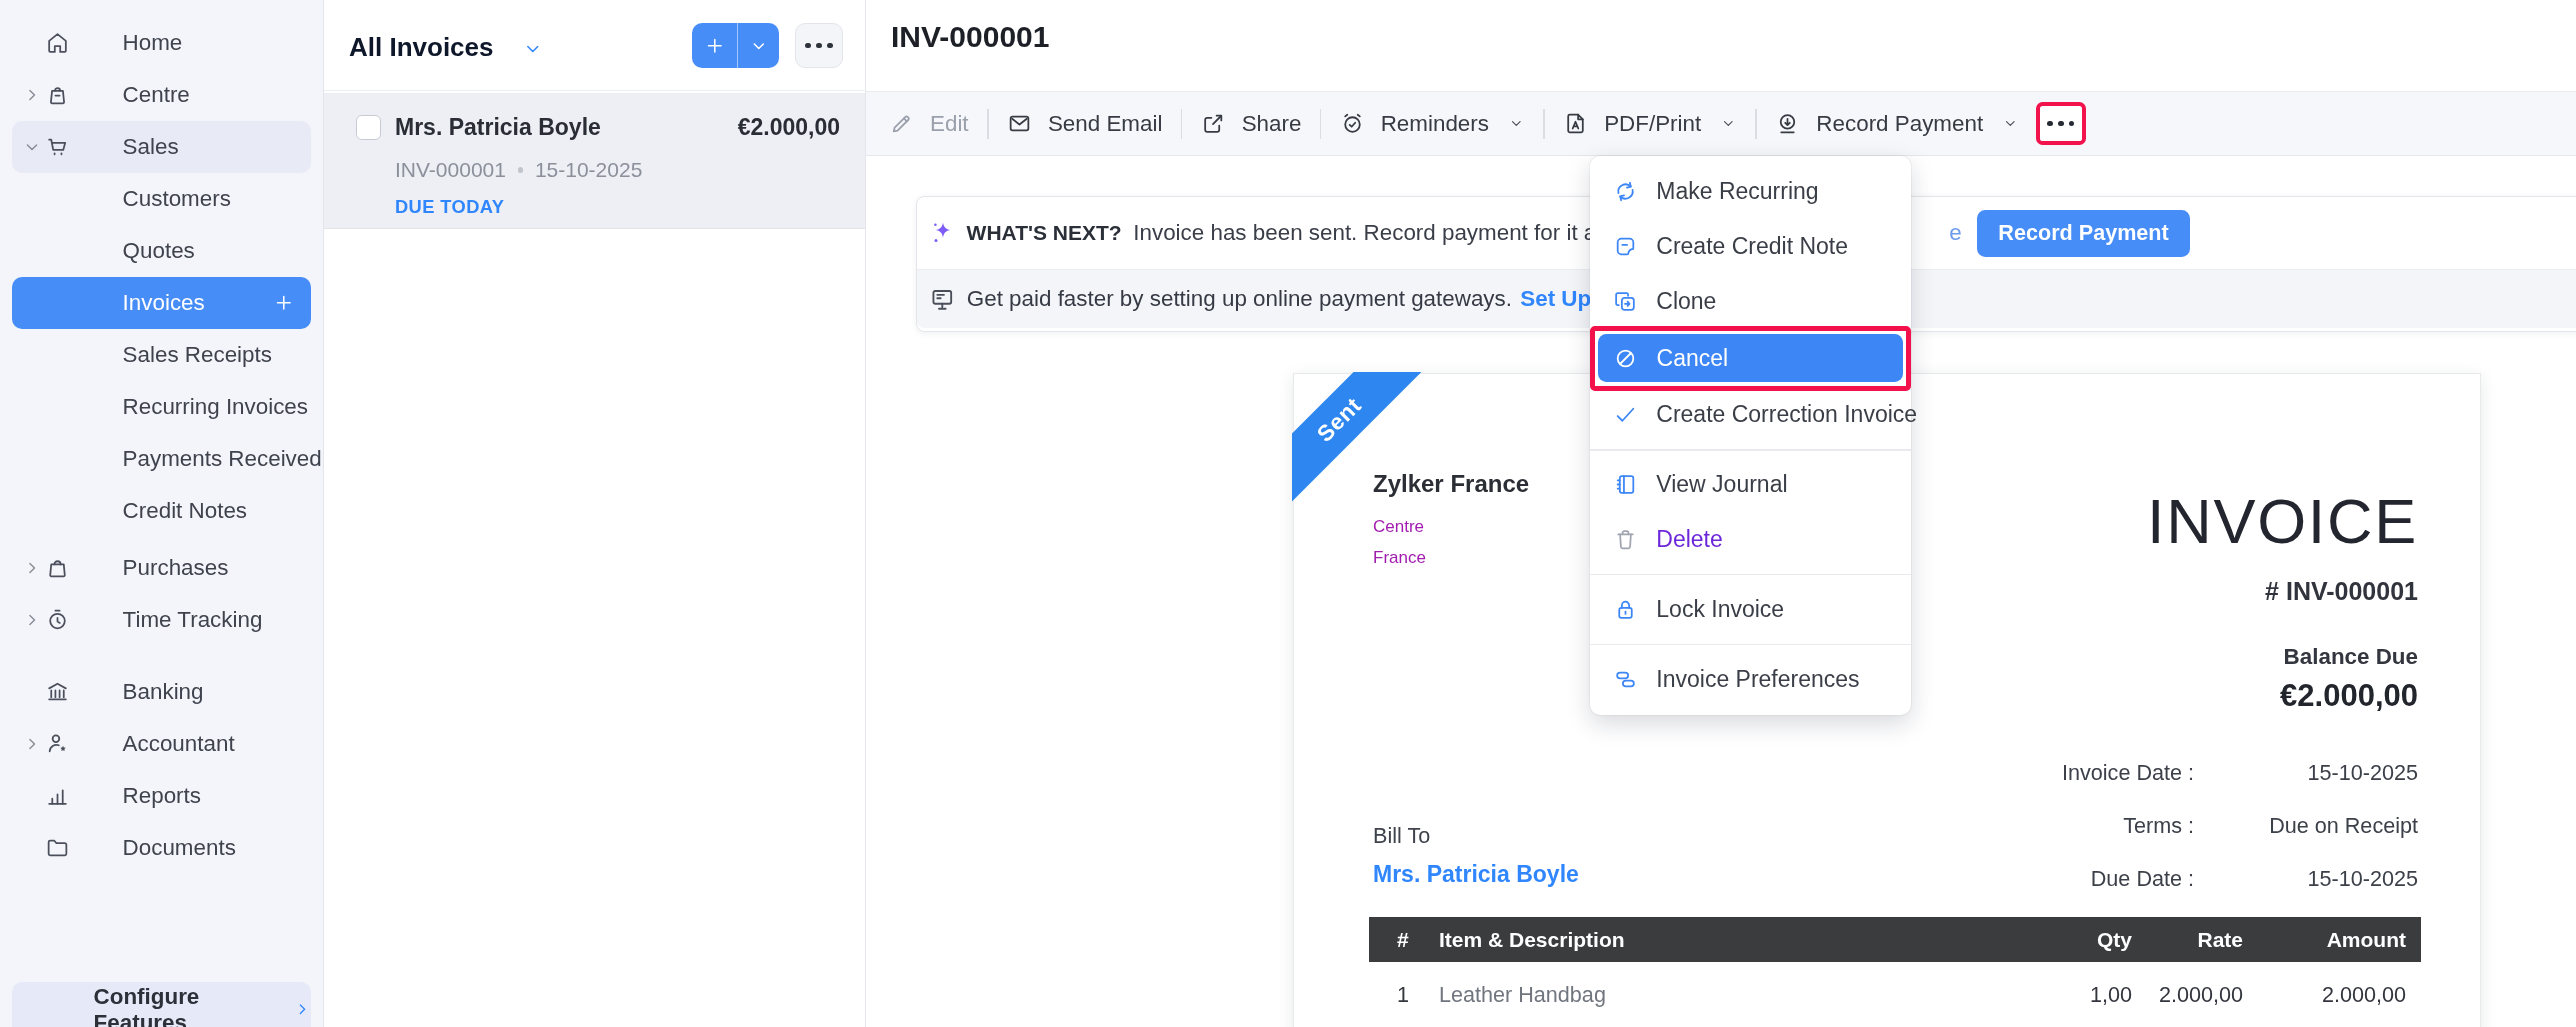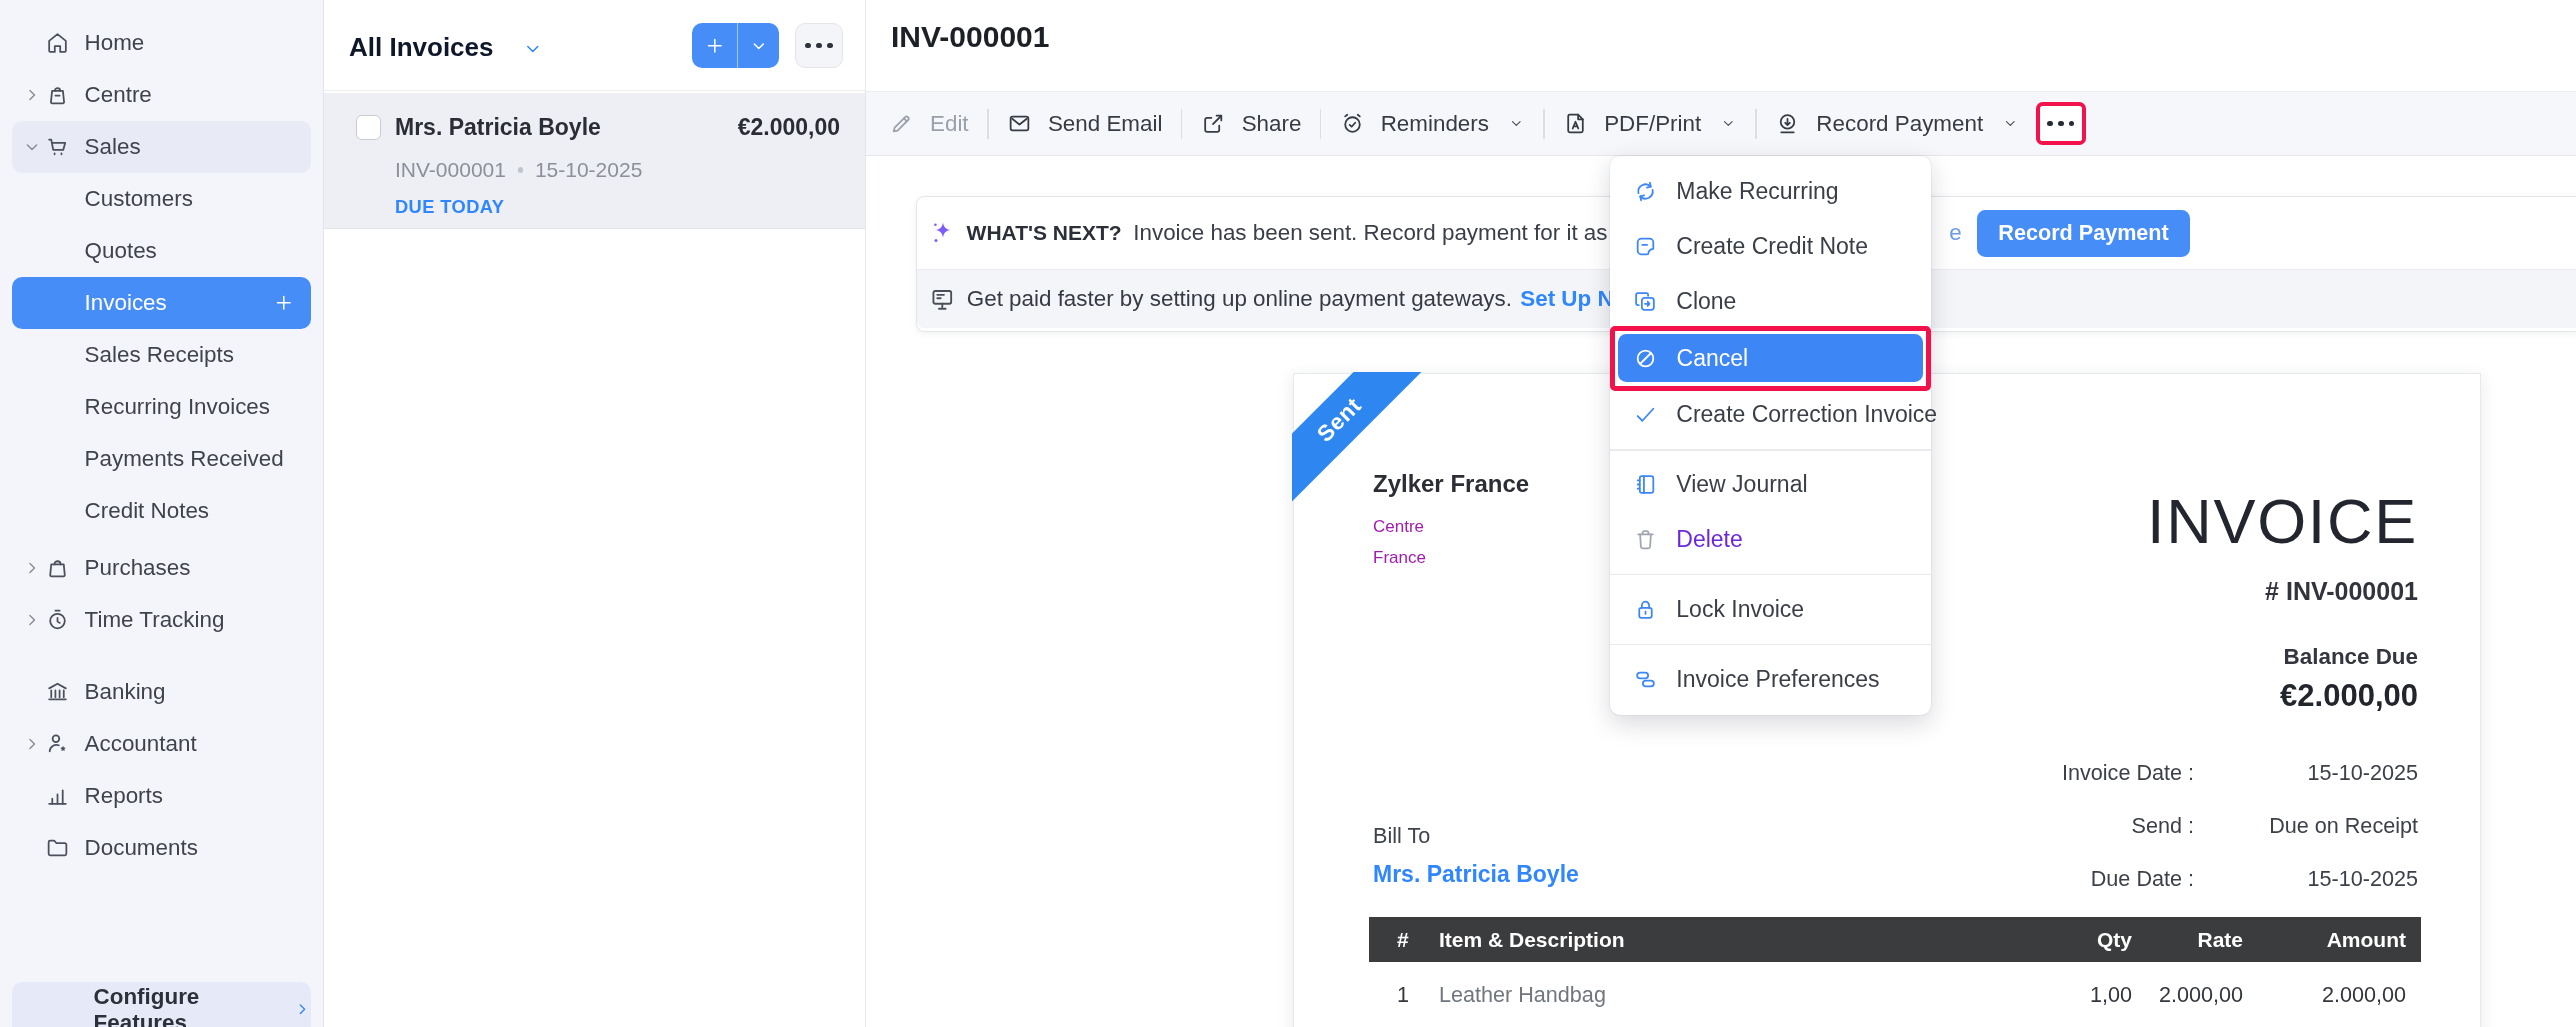--- a/index.html
+++ b/index.html
@@ -7,21 +7,21 @@
   body { font-family:"Liberation Sans", sans-serif; background:#fff; color:#33363d; position:relative; }
   svg { display:block; }
   .icon { fill:none; stroke:currentColor; stroke-width:1.7; stroke-linecap:round; stroke-linejoin:round; }
 
   
   .sidebar { position:absolute; left:0; top:0; width:324px; height:1027px; background:#f4f5fa; border-right:1.7px solid #e4e5ec; }
   .nav { padding-top:16.6px; }
   .sitem { position:relative; height:52px; display:flex; align-items:center; margin:0 11.6px; border-radius:10px; color:#3f434d; font-size:22.4px; white-space:nowrap; }
   .sitem .chev { position:absolute; left:10px; width:20px; height:20px; color:#878c98; }
   .sitem .sicon { position:absolute; left:33px; width:25px; height:25px; color:#4b505c; }
-  .sitem .slabel { margin-left:73px; }
+  .sitem .slabel { margin-left:111px; }
   .sitem.hl { background:#e8eaf5; }
   .sitem.active { background:#478df7; color:#fff; }
   .sitem.active .plus { position:absolute; right:16.6px; width:21.6px; height:21.6px; color:#fff; }
   .gap-sm { margin-top:5px; }
   .gap-lg { margin-top:20px; }
   .configure { position:absolute; left:11.6px; right:11.6px; bottom:-11.6px; height:57px; background:#e6e9f8; border-radius:10px; display:flex; align-items:center; padding-left:82px; font-size:22.4px; font-weight:700; color:#2c3039; }
   .configure .cchev { width:20px; height:20px; color:#2f86fd; margin-left:8.3px; }
 
   
   .listcol { position:absolute; left:324px; top:0; width:542px; height:1027px; background:#fff; border-right:1.7px solid #e5e6ec; }
@@ -61,21 +61,21 @@
   .wn-label { font-weight:700; font-size:21px; color:#2b2f38; margin-right:11.6px; white-space:nowrap; }
   .wn-text { font-size:22.4px; color:#3a3e48; white-space:nowrap; overflow:hidden; width:816px; flex:none; }
   .frag { font-size:22.4px; color:#6d9ceb; margin-right:15px; }
   .rp-btn { background:#478df7; color:#fff; font-size:21.6px; font-weight:700; height:47px; padding:0 21.6px; border:none; border-radius:8.3px; display:flex; align-items:center; white-space:nowrap; }
   .banner-row2 { height:58px; display:flex; align-items:center; padding:0 11.6px; background:#f4f5f8; border-radius:0 0 6.6px 6.6px; font-size:22.4px; color:#363a44; }
   .gw-icon { width:26.6px; height:26.6px; color:#4a4f59; margin-right:11.6px; flex:none; }
   .setup-link { color:#2f86fd; margin-left:8.3px; font-weight:600; white-space:nowrap; }
 
   
   .menu { position:absolute; left:724px; top:156px; width:321px; background:#fff; border-radius:10px; padding:8.3px 0; z-index:20;
-          box-shadow:0 8.3px 25px rgba(20,25,50,.16), 0 0 0 0.8px rgba(20,25,50,.05);margin-left:20px; }
+          box-shadow:0 8.3px 25px rgba(20,25,50,.16), 0 0 0 0.8px rgba(20,25,50,.05); }
   .mitem { height:55px; display:flex; align-items:center; padding-left:23px; gap:18.3px; font-size:23px; color:#3a3e47; white-space:nowrap; }
   .micon { width:25px; height:25px; color:#3d86f5; flex:none; }
   .mitem.disabled { color:#6d28d9; }
   .mitem.disabled .micon { color:#a1a6b0; }
   .msep { height:1.7px; background:#e9eaee; margin:6.6px 0; }
   .mitem.cancel { background:#3d86f5; color:#fff; border-radius:8.3px; margin:5px 8.3px; height:48px; padding-left:15px; position:relative; }
   .mitem.cancel .micon { color:#fff; }
   .mitem.cancel::after { content:''; position:absolute; left:-8.3px; right:-8.3px; top:-8.3px; bottom:-8.3px; border:5px solid #f2114b; border-radius:5px; pointer-events:none; }
 
   
@@ -427,21 +427,21 @@
       <div class="inv-number"># INV-000001</div>
       <div class="balance-label">Balance Due</div>
       <div class="balance-value">€2.000,00</div>
     </div>
     <div class="fields">
       <div class="frow">
           <span class="f-label">Invoice Date :</span>
           <span class="f-value">15-10-2025</span>
         </div>
       <div class="frow">
-          <span class="f-label">Send :</span>
+          <span class="f-label">Terms :</span>
           <span class="f-value">Due on Receipt</span>
         </div>
       <div class="frow">
           <span class="f-label">Due Date :</span>
           <span class="f-value">15-10-2025</span>
         </div>
     </div>
     <div class="billto">
       <div class="billto-label">Bill To</div>
       <div class="billto-name">Mrs. Patricia Boyle</div>

